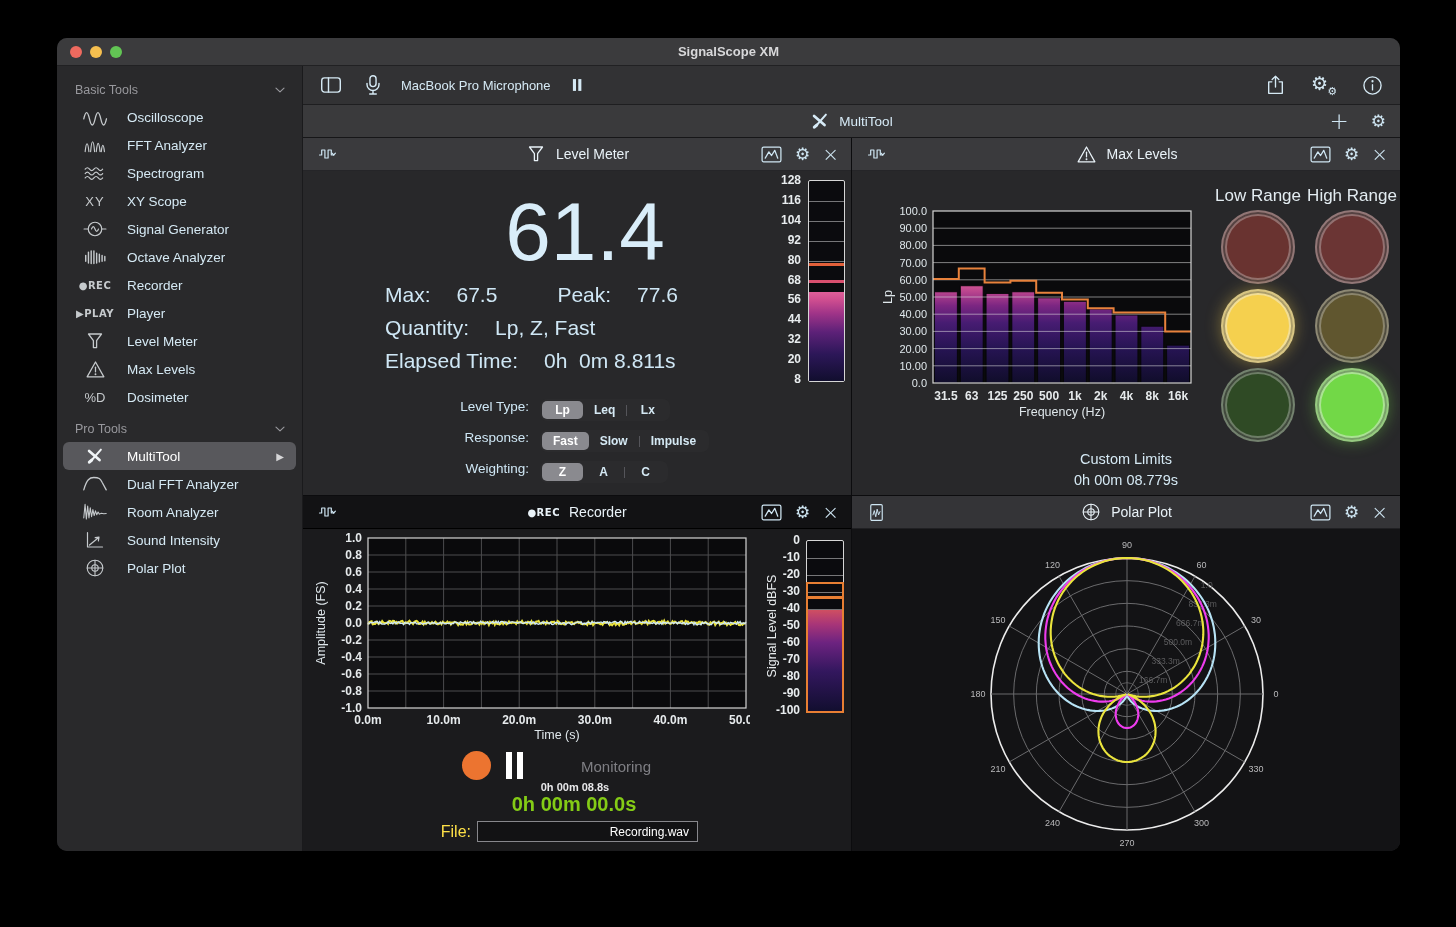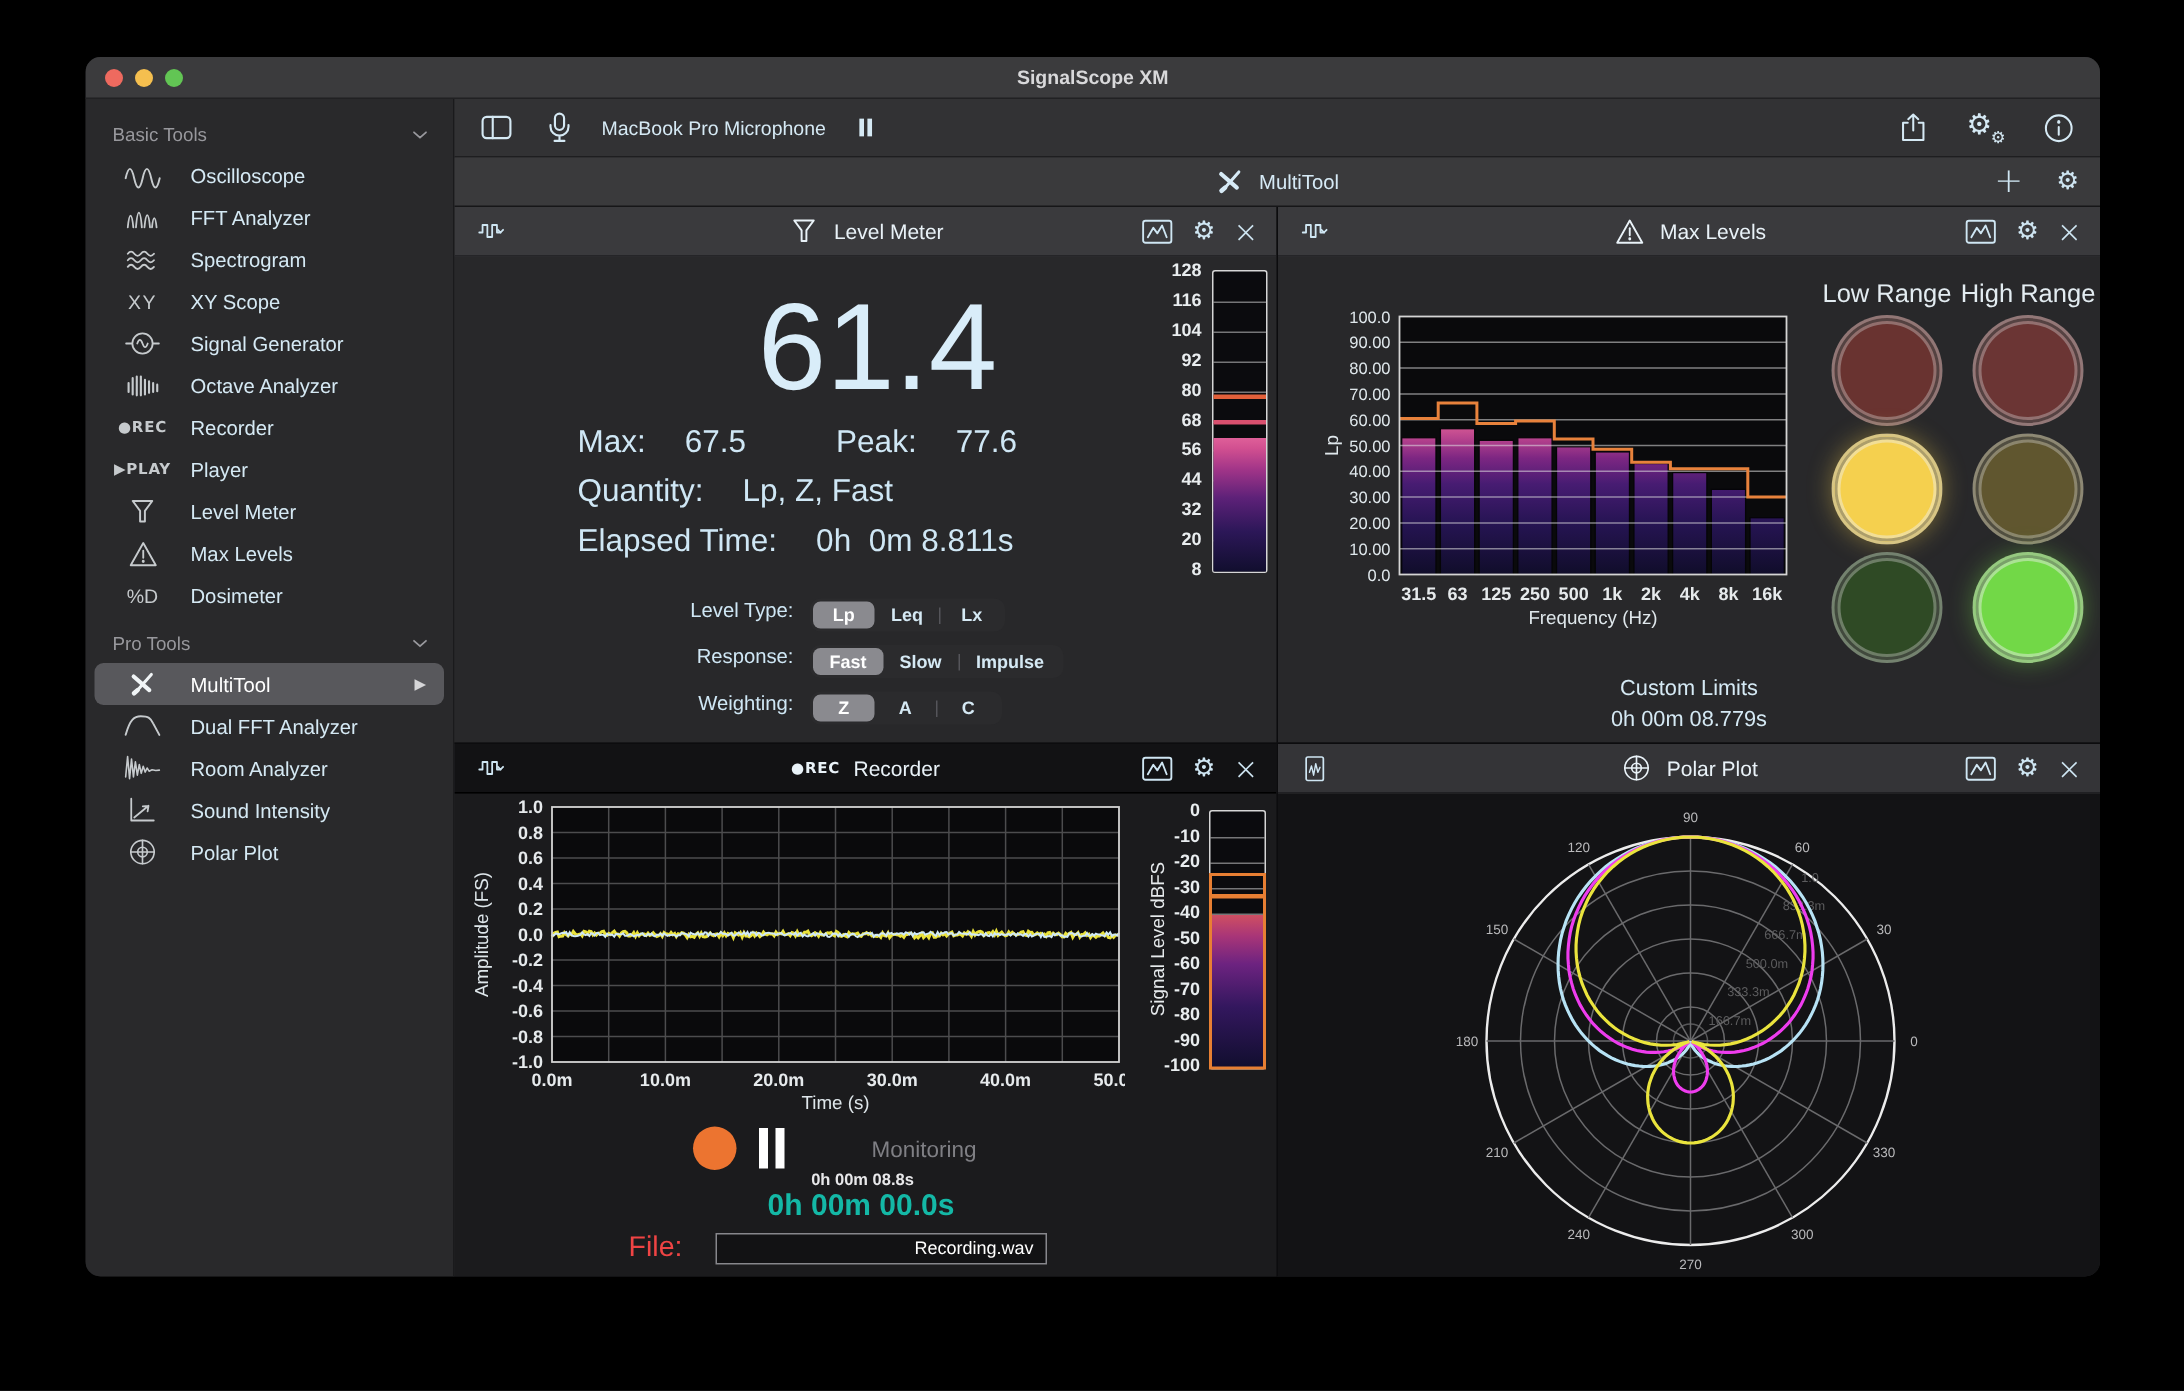--- a/index.html
+++ b/index.html
@@ -70,23 +70,23 @@
 .ml-elapsed{position:absolute;left:0;top:334px;width:100%;text-align:center;font-size:14.5px;color:#d5e9f4}
 #ml-chart{position:absolute;left:27px;top:65px}
 #rec-chart{position:absolute;left:8px;top:36px}
 #polar-chart{position:absolute;left:105px;top:28px}
 .rec-rotlabel{position:absolute;left:400px;top:122px;width:140px;height:16px;text-align:center;font-size:12.5px;color:#e6eaec;transform:rotate(-90deg)}
 .rec-btn{position:absolute;left:159px;top:255px;width:29px;height:29px;border-radius:50%;background:#ec7430}
 .rec-pause{position:absolute;left:203px;top:256px;width:17px;height:27px;display:flex;justify-content:space-between}
 .rec-pause i{width:6px;height:27px;background:#fff;display:block}
 .rec-mon{position:absolute;left:238px;top:262px;width:150px;text-align:center;font-size:15px;color:#7f7f84}
 .rec-tsmall{position:absolute;left:192px;top:285px;width:160px;text-align:center;font-size:11px;font-weight:bold;color:#e8e8ea}
-.rec-tbig{position:absolute;left:171px;top:297px;width:200px;text-align:center;font-size:20px;font-weight:bold;color:#14b8a6}
+.rec-tbig{position:absolute;left:171px;top:297px;width:200px;text-align:center;font-size:20px;font-weight:bold;color:#84cc16}
 .rec-file{position:absolute;left:100px;top:325px;display:flex;align-items:center}
-.rec-file-label{width:74px;text-align:center;padding-right:6px;font-size:19px;color:#ef4444}
+.rec-file-label{width:74px;text-align:right;padding-right:6px;font-size:16px;color:#fde047}
 .rec-file-box{width:221px;height:21px;border:1px solid #87878c;background:#121214;color:#fff;font-size:12px;display:flex;align-items:center;justify-content:flex-end;padding-right:8px}
 text{font-family:"Liberation Sans",sans-serif}
 </style>
 </head>
 <body>
 
 <div class="window">
   <div class="titlebar">
     <div class="traffic">
       <span class="light lr"></span>

